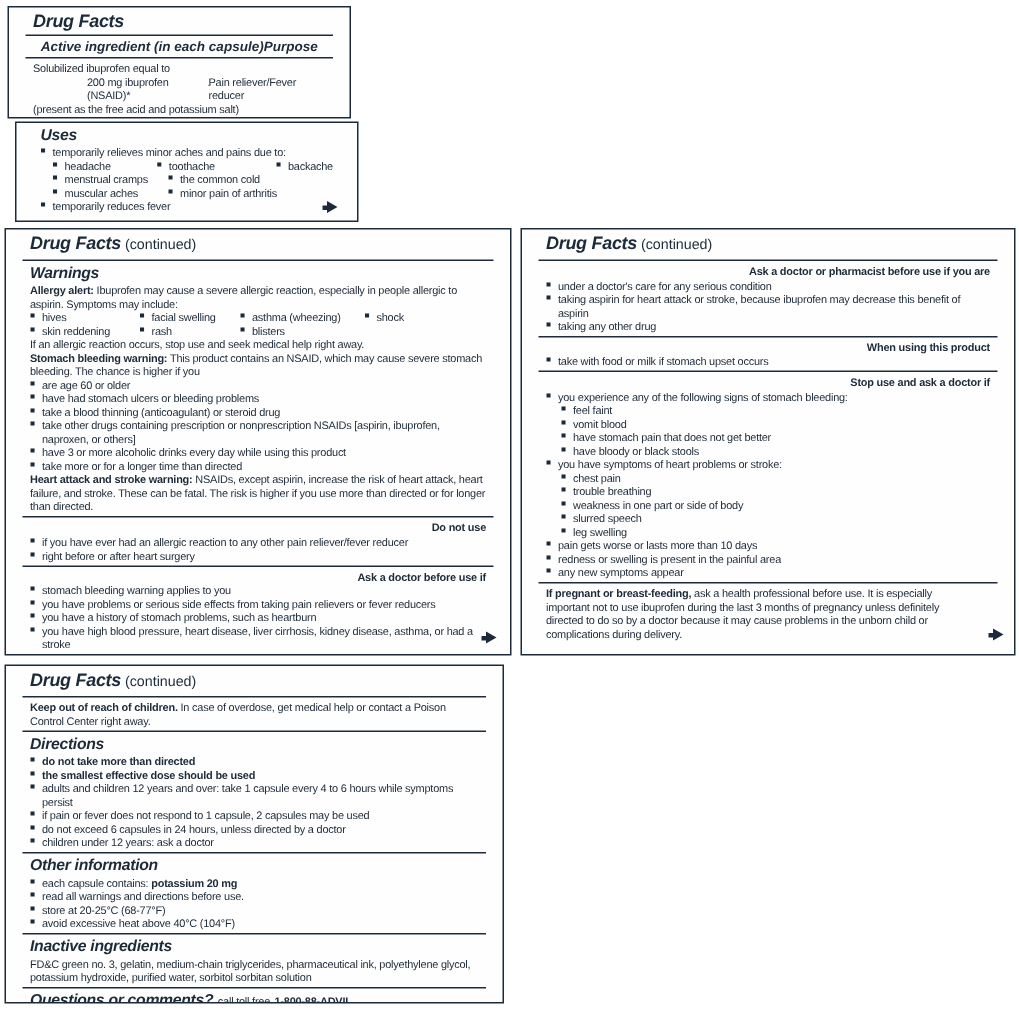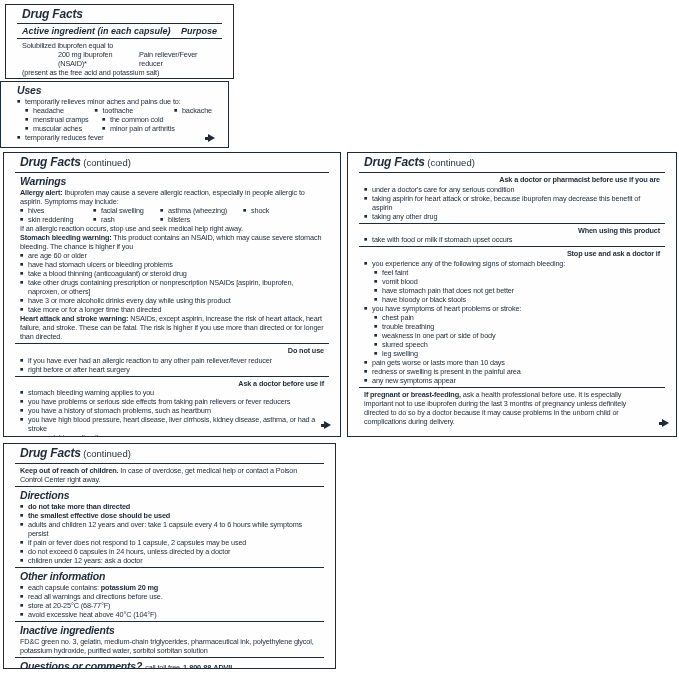--- a/index.html
+++ b/index.html
@@ -37,21 +37,21 @@
   .sub{margin-left:10px;}
   .cols{display:flex;}
   .grid-uses{margin-left:8px;}
   .grid-uses .c1{width:77px;}
   .grid-uses .c2{width:88px;}
   .grid-uses .c3{flex:1;}
   .grid-sym .c1{width:73px;}
   .grid-sym .c2{width:67px;}
   .grid-sym .c3{width:83px;}
   .grid-sym .c4{flex:1;}
-  .split{display:flex;justify-content:space-between;align-items:baseline;}
+  .split{display:flex;justify-content:center;align-items:baseline;}
   .ai-head{font-size:9px;font-weight:bold;font-style:italic;line-height:11px;}
   .leader-row{display:flex;align-items:baseline;margin-left:36px;}
   .leader-row .dots{flex:1;overflow:hidden;white-space:nowrap;padding:0 1px;}
   .arrow{position:absolute;width:11px;height:9px;}
   .arrow .stem{position:absolute;left:0;top:3px;width:4px;height:3px;background:var(--ink);}
   .arrow .head{position:absolute;left:3px;top:0;width:0;height:0;
     border-top:4.5px solid transparent;border-bottom:4.5px solid transparent;
     border-left:7px solid var(--ink);}
   .q-row{display:flex;align-items:baseline;gap:3px;}
   .q-title{font-size:10.5px;font-weight:bold;font-style:italic;letter-spacing:-0.2px;}
@@ -71,21 +71,21 @@
   <div class="body">Solubilized ibuprofen equal to</div>
   <div class="body leader-row">
     <span>200 mg ibuprofen (NSAID)*</span>
     <span class="dots">....................................</span>
     <span>Pain reliever/Fever reducer</span>
   </div>
   <div class="body">(present as the free acid and potassium salt)</div>
   <div class="body">*nonsteroidal anti-inflammatory drug</div>
 </section>
 
-<section class="panel" style="left:0;top:81px;width:229px;height:67px;">
+<section class="panel" style="left:10px;top:81px;width:229px;height:67px;">
   <div class="sec-title">Uses</div>
   <div class="bl">temporarily relieves minor aches and pains due to:</div>
   <div class="cols grid-uses">
     <div class="bl c1">headache</div>
     <div class="bl c2">toothache</div>
     <div class="bl c3">backache</div>
   </div>
   <div class="cols grid-uses">
     <div class="bl c1">menstrual cramps</div>
     <div class="bl c2">the common cold</div>

